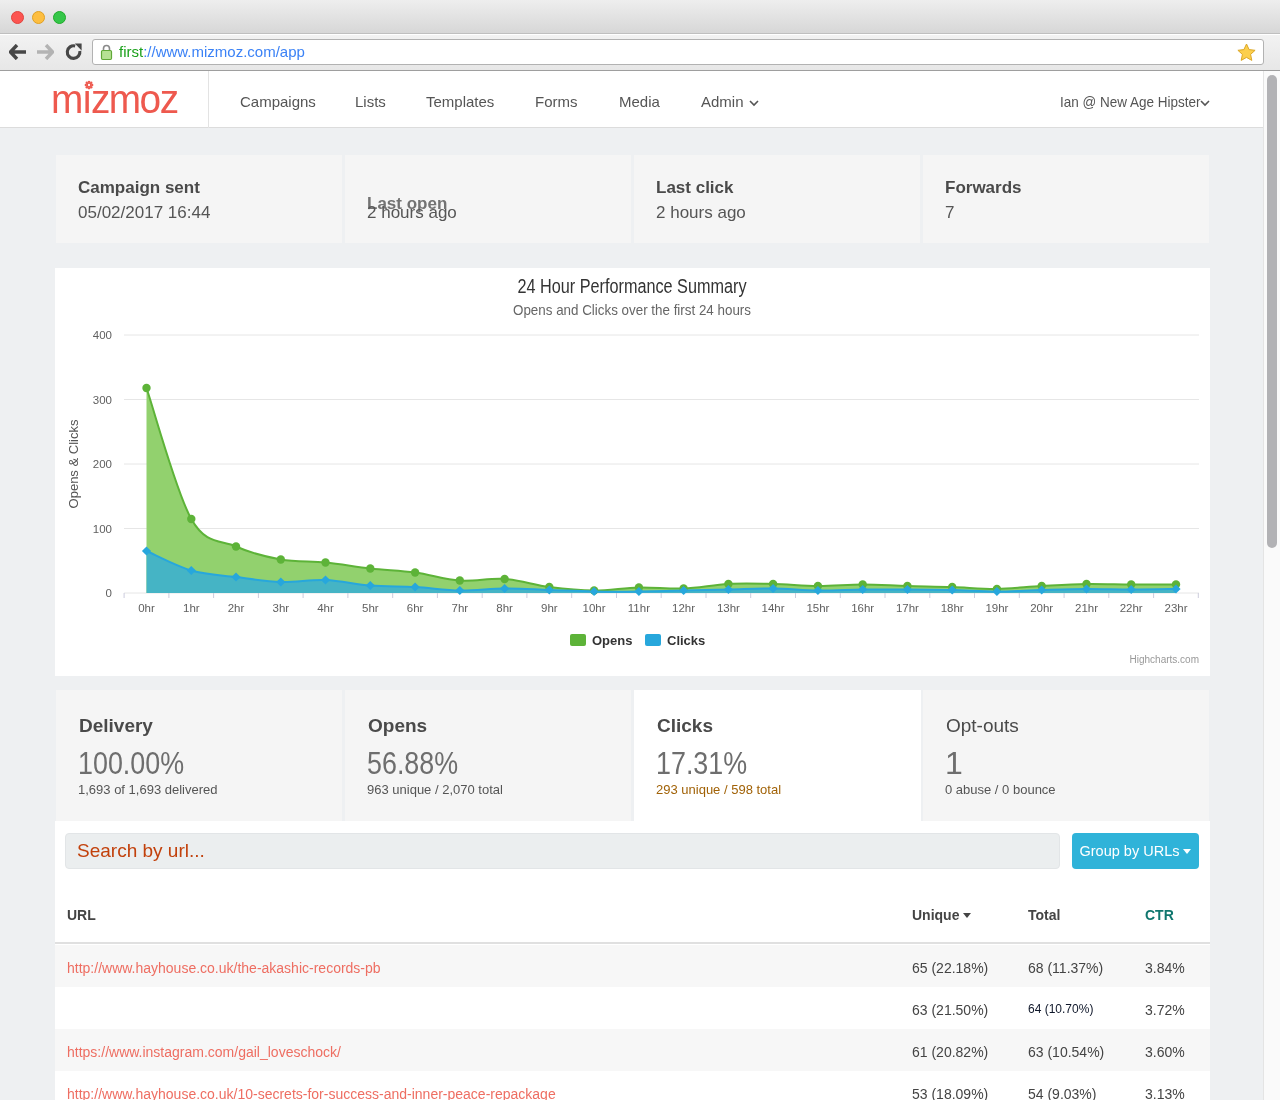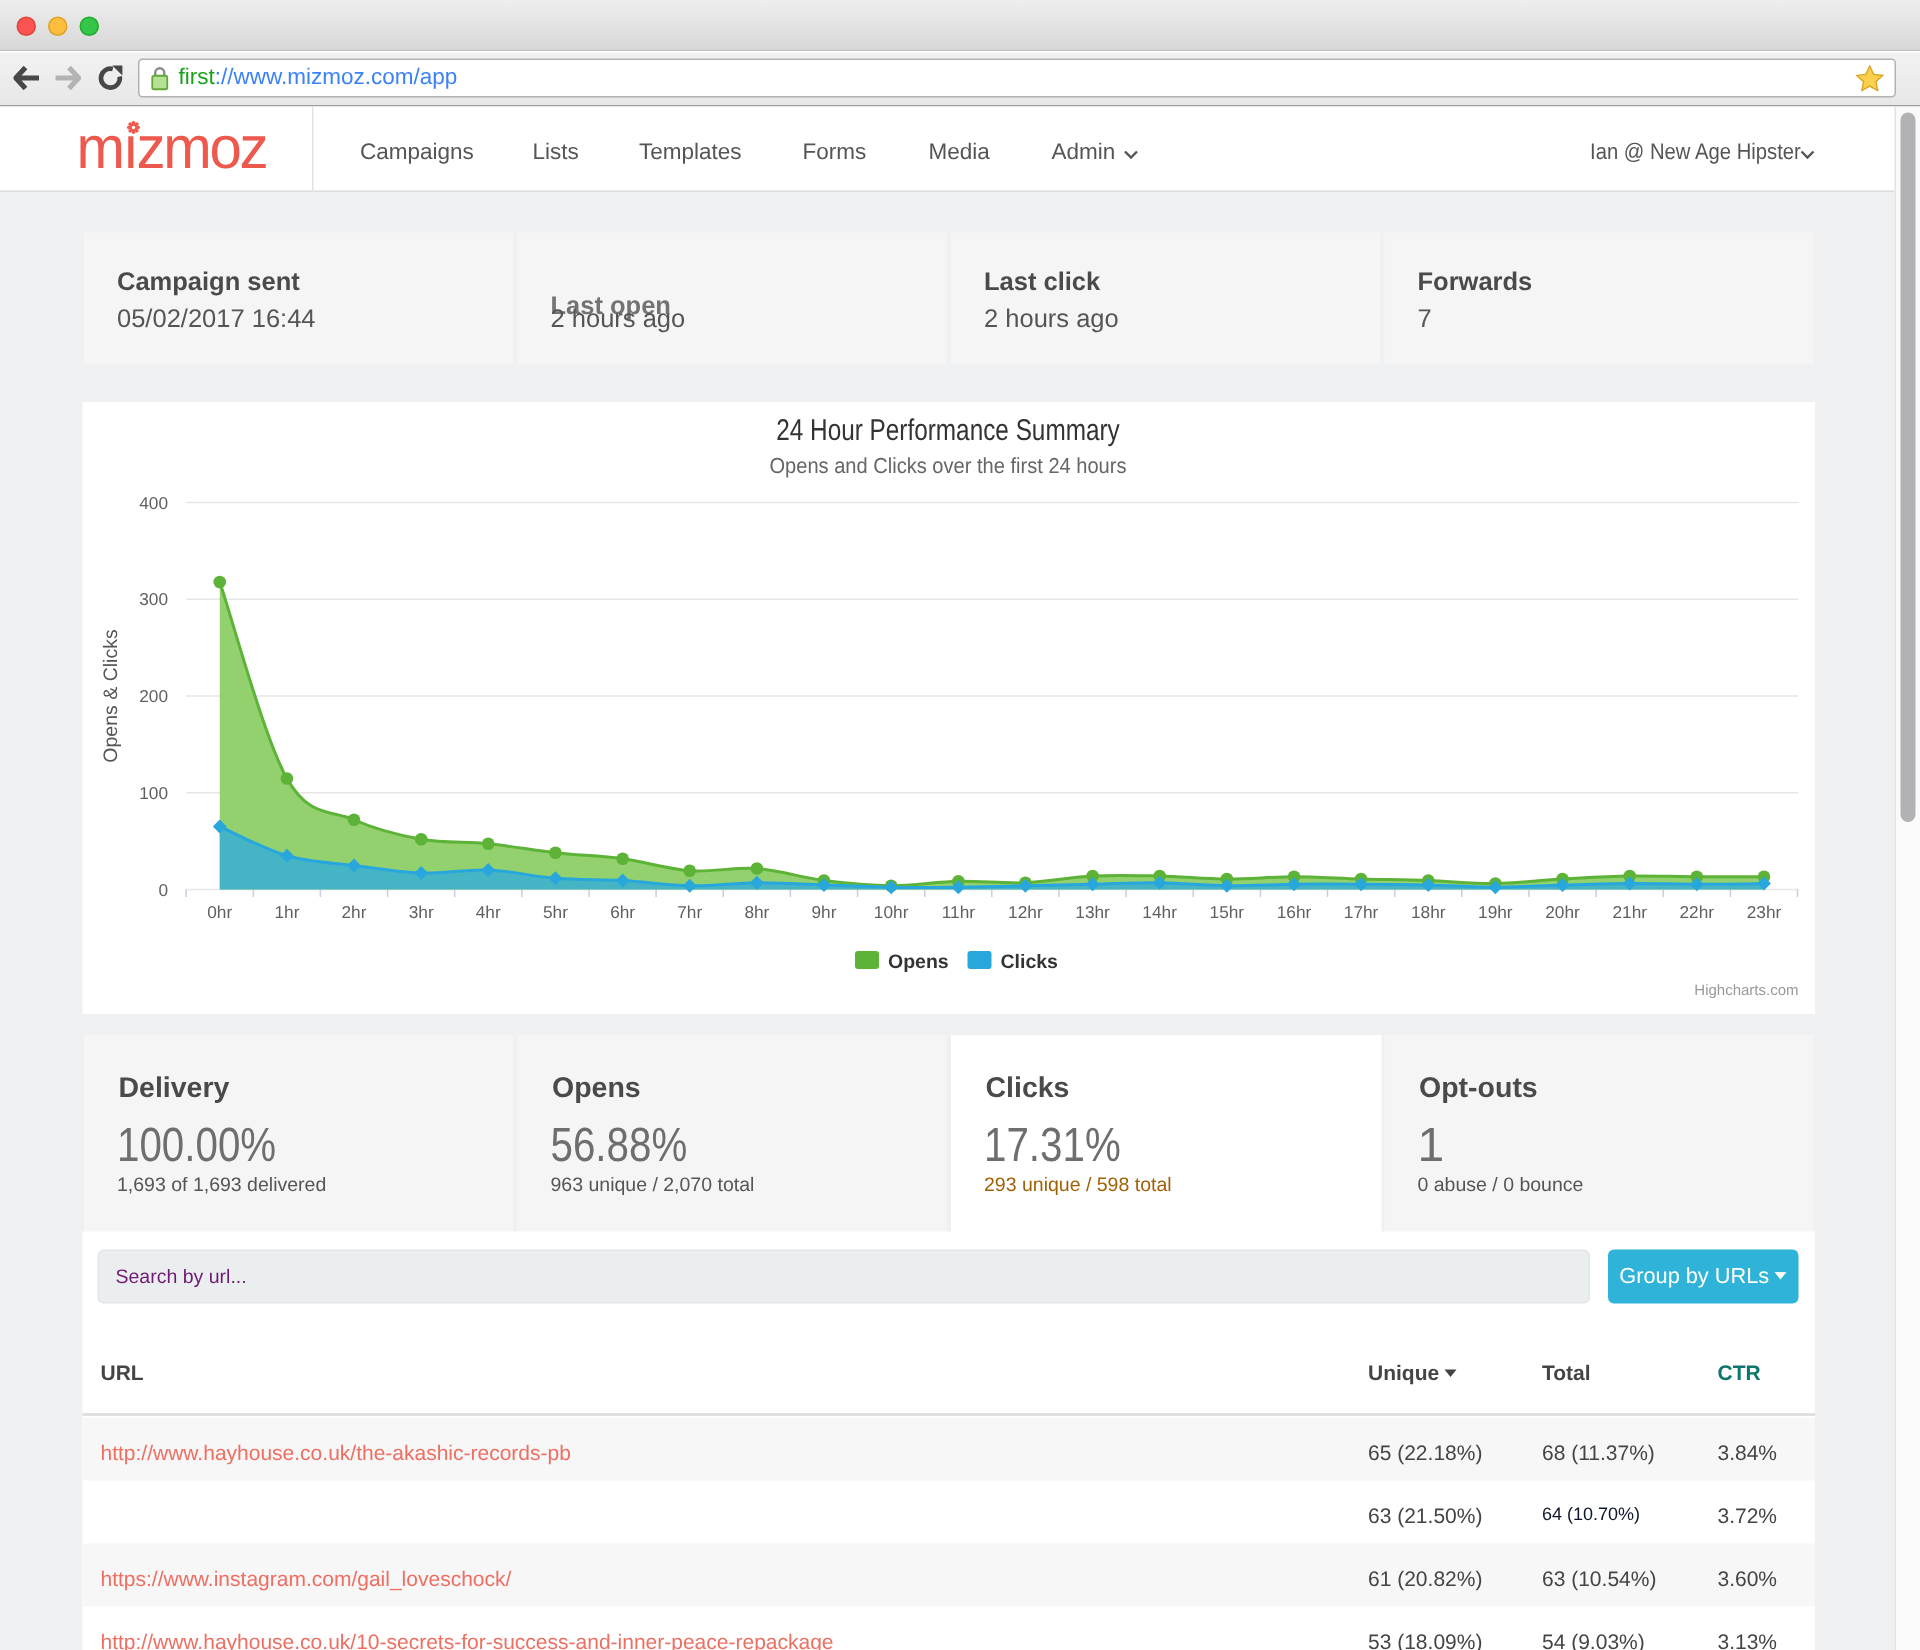--- a/index.html
+++ b/index.html
@@ -214,26 +214,26 @@
 
   <div class="abs" style="left:79px;top:644px;font-size:19px;font-weight:bold;color:#4a4a4a">Delivery</div>
   <div class="abs" style="left:78px;top:674px;font-size:32px;color:#6e6e6e;transform:scaleX(0.84);transform-origin:0 0">100.00%</div>
   <div class="abs" style="left:78px;top:711px;font-size:13px;color:#555">1,693 of 1,693 delivered</div>
   <div class="abs" style="left:368px;top:644px;font-size:19px;font-weight:bold;color:#4a4a4a">Opens</div>
   <div class="abs" style="left:367px;top:674px;font-size:32px;color:#6e6e6e;transform:scaleX(0.84);transform-origin:0 0">56.88%</div>
   <div class="abs" style="left:367px;top:711px;font-size:13px;color:#555">963 unique / 2,070 total</div>
   <div class="abs" style="left:657px;top:644px;font-size:19px;font-weight:bold;color:#4a4a4a">Clicks</div>
   <div class="abs" style="left:656px;top:674px;font-size:32px;color:#6e6e6e;transform:scaleX(0.84);transform-origin:0 0">17.31%</div>
   <div class="abs" style="left:656px;top:711px;font-size:13px;color:#a16207">293 unique / 598 total</div>
-  <div class="abs" style="left:946px;top:644px;font-size:19px;font-weight:bold;color:#4a4a4a">Opt-outs</div>
+  <div class="abs" style="left:946px;top:644px;font-size:19px;font-weight:normal;color:#4a4a4a">Opt-outs</div>
   <div class="abs" style="left:945px;top:674px;font-size:32px;color:#6e6e6e">1</div>
   <div class="abs" style="left:945px;top:711px;font-size:13px;color:#555">0 abuse / 0 bounce</div>
 
   <div class="abs" style="left:65px;top:762px;width:995px;height:36px;background:#ebeeef;border:1px solid #e2e5e7;border-radius:4px"></div>
-  <div class="abs" style="left:77px;top:762px;height:36px;line-height:36px;font-size:13px;color:#701a75">Search by url...</div>
+  <div class="abs" style="left:77px;top:762px;height:36px;line-height:36px;font-size:19px;color:#c2410c">Search by url...</div>
   <div class="abs" style="left:1072px;top:762px;width:127px;height:36px;background:#2fb3d9;border-radius:4px;color:#fff;font-size:14.5px;text-align:center;line-height:36px">Group by URLs <span style="display:inline-block;vertical-align:2px;width:0;height:0;border-left:4px solid transparent;border-right:4px solid transparent;border-top:5px solid #fff"></span></div>
 
   <div class="abs" style="left:67px;top:836px;font-size:14px;font-weight:bold;color:#444">URL</div>
   <div class="abs" style="left:912px;top:836px;font-size:14px;font-weight:bold;color:#444">Unique <span style="display:inline-block;vertical-align:2px;width:0;height:0;border-left:4.5px solid transparent;border-right:4.5px solid transparent;border-top:5px solid #444"></span></div>
   <div class="abs" style="left:1028px;top:836px;font-size:14px;font-weight:bold;color:#444">Total</div>
   <div class="abs" style="left:1145px;top:836px;font-size:14px;font-weight:bold;color:#0f766e">CTR</div>
   <div class="abs" style="left:55px;top:871px;width:1155px;height:2px;background:#e0e0e0"></div>
 
   <div class="abs" style="left:55px;top:874px;width:1155px;height:42px;background:#f7f7f7"></div>
   <div class="abs" style="left:55px;top:958px;width:1155px;height:42px;background:#f7f7f7"></div>

